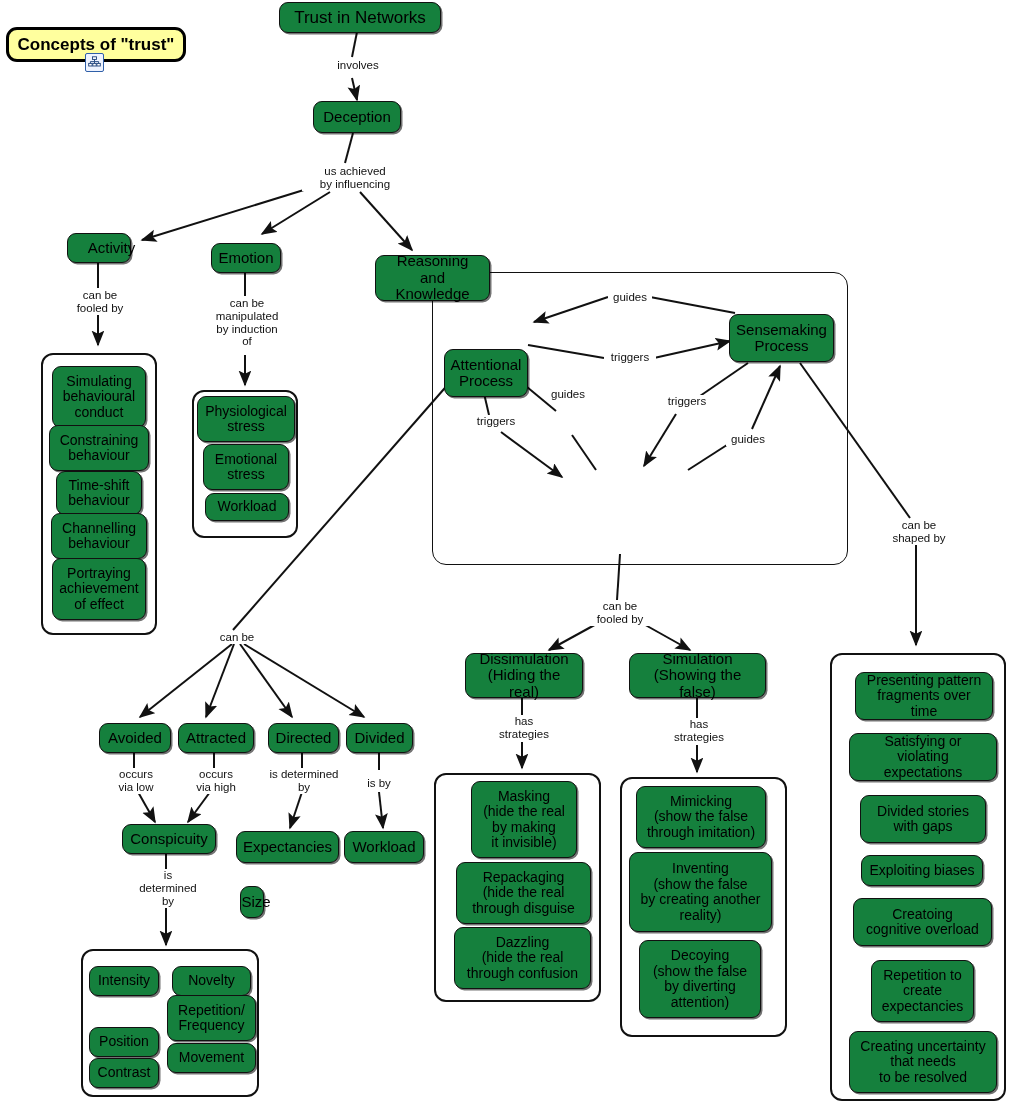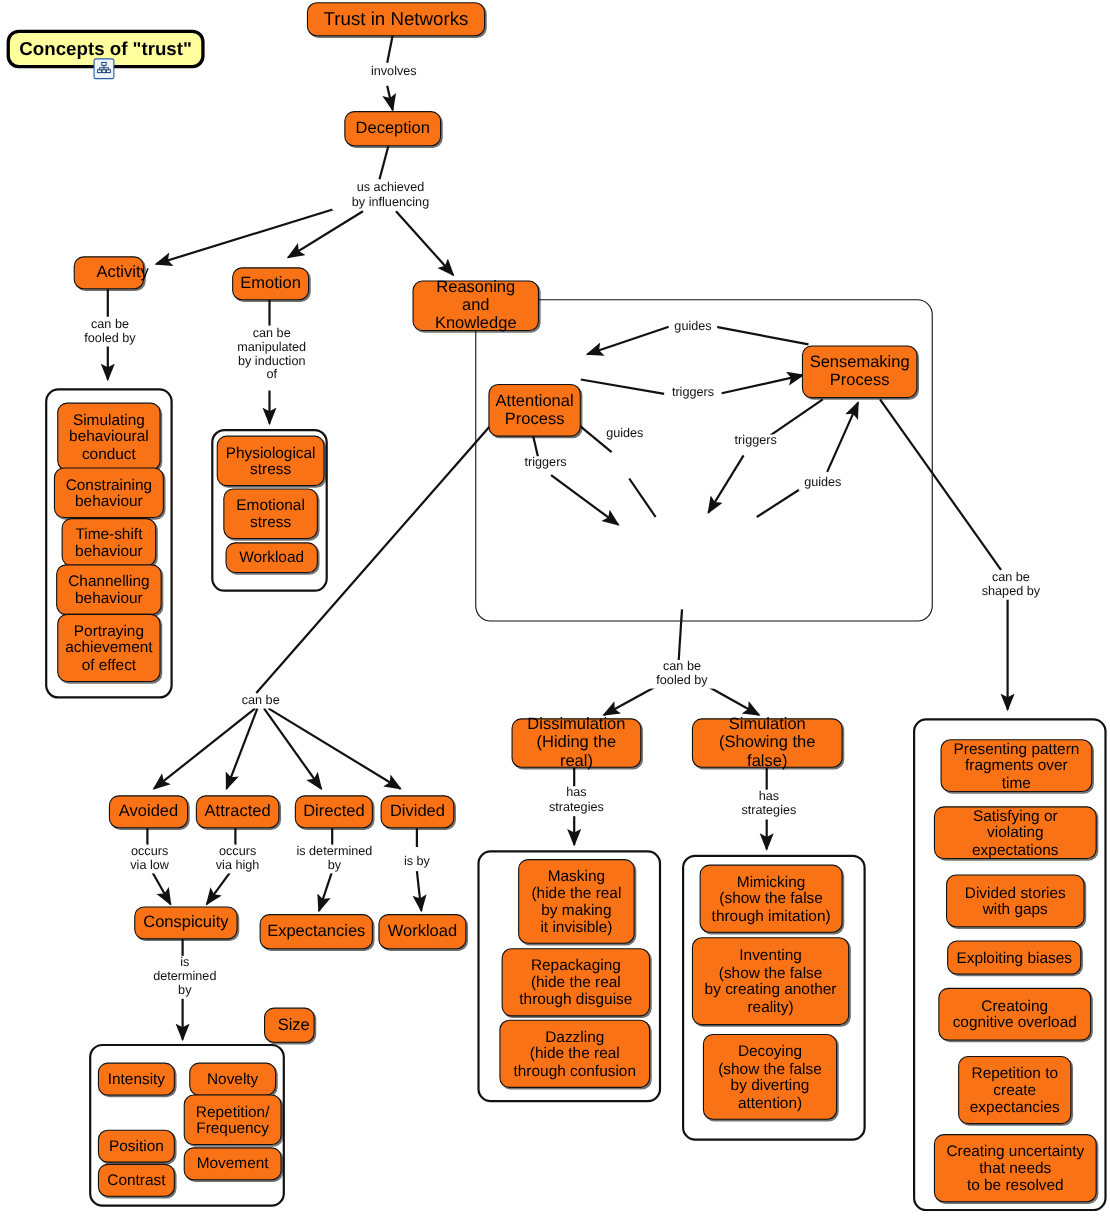--- a/index.html
+++ b/index.html
@@ -3,21 +3,21 @@
 <meta charset="utf-8">
 <style>
   html,body{margin:0;padding:0;background:#ffffff;}
   body{font-family:"Liberation Sans", sans-serif;}
   #stage{position:relative;width:1009px;height:1108px;background:#ffffff;overflow:hidden;}
   svg#edges{position:absolute;left:0;top:0;width:1009px;height:1108px;pointer-events:none;}
 
   .node{
     position:absolute;
     box-sizing:border-box;
-    background:#f97316;
+    background:#15803d;
     border:1.6px solid #111;
     border-radius:9px;
     display:flex;align-items:center;justify-content:center;
     text-align:center;
     color:#000;
     font-size:15px;
     line-height:16.5px;
     padding:2px 7px;
     white-space:pre-line;
     box-shadow:1.5px 1.5px 0 rgba(0,0,0,0.55);
@@ -208,21 +208,21 @@
   <div class="node small" style="left:205px;top:493px;width:84px;height:28px;">Workload</div>
 
   <div class="node" style="left:99px;top:723px;width:72px;height:30px;">Avoided</div>
   <div class="node" style="left:178px;top:723px;width:76px;height:30px;">Attracted</div>
   <div class="node" style="left:268px;top:723px;width:71px;height:30px;">Directed</div>
   <div class="node" style="left:346px;top:723px;width:67px;height:30px;">Divided</div>
 
   <div class="node" style="left:122px;top:824px;width:94px;height:30px;">Conspicuity</div>
   <div class="node" style="left:236px;top:831px;width:103px;height:32px;">Expectancies</div>
   <div class="node" style="left:344px;top:831px;width:80px;height:32px;">Workload</div>
-  <div class="node" style="left:240px;top:916px;width:46px;height:32px;padding-left:15px;">Size</div>
+  <div class="node" style="left:240px;top:886px;width:24px;height:32px;padding-left:15px;">Size</div>
 
   <div class="group" style="left:81px;top:949px;width:178px;height:148px;"></div>
   <div class="node small" style="left:89px;top:966px;width:70px;height:30px;">Intensity</div>
   <div class="node small" style="left:89px;top:1027px;width:70px;height:30px;">Position</div>
   <div class="node small" style="left:89px;top:1058px;width:70px;height:30px;">Contrast</div>
   <div class="node small" style="left:172px;top:966px;width:79px;height:30px;">Novelty</div>
   <div class="node small" style="left:167px;top:995px;width:89px;height:46px;">Repetition/
 Frequency</div>
   <div class="node small" style="left:167px;top:1043px;width:89px;height:30px;">Movement</div>
 

